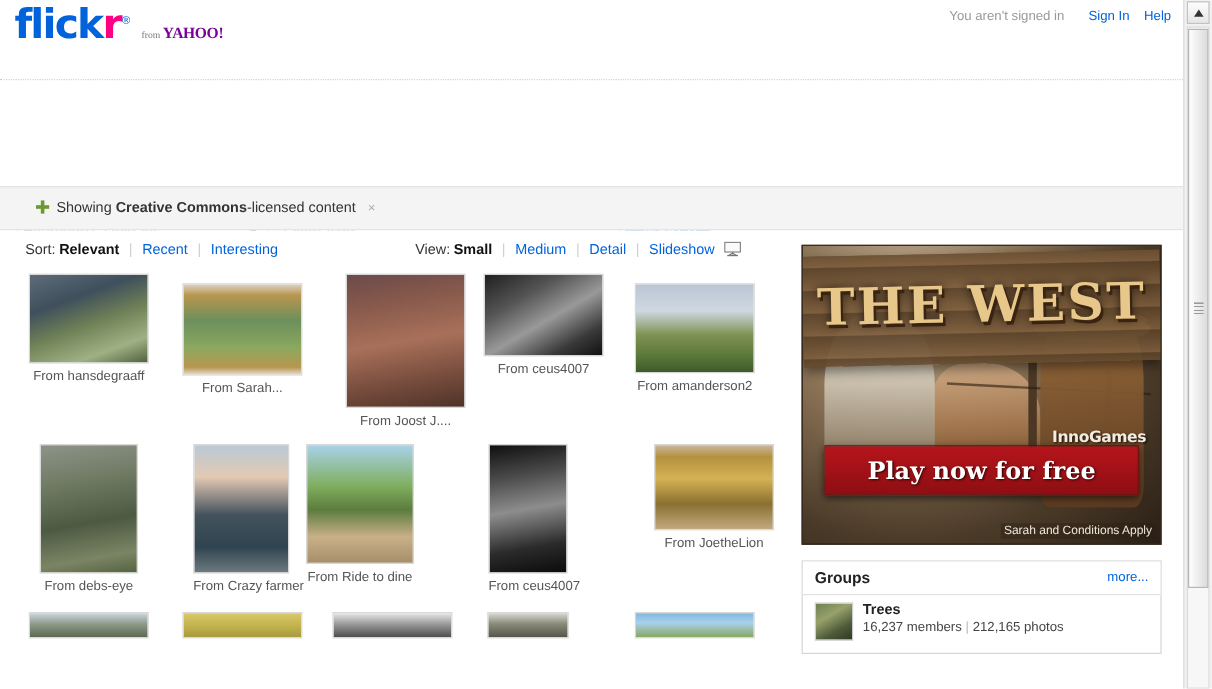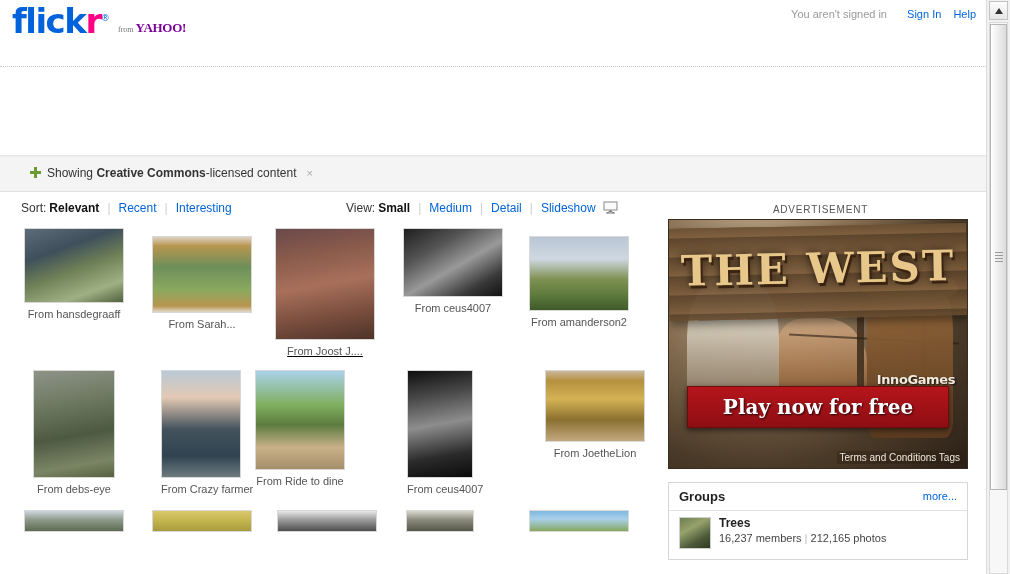--- a/index.html
+++ b/index.html
@@ -602,21 +602,21 @@
 
       <div class="grid" id="photo-grid">
           <div class="cell" style="left: 10px; top: 0px; width: 100px;">
             <a class="thumb" href="#" style="width: 100px; height: 75px; background: linear-gradient(160deg, rgb(93, 108, 120) 0%, rgb(63, 79, 92) 30%, rgb(111, 129, 86) 55%, rgb(159, 177, 132) 80%, rgb(82, 97, 63) 100%);"></a>
             <a class="cap" href="#" style="color: rgb(85, 85, 85); text-decoration: none;">From hansdegraaff</a>
           </div>
           <div class="cell" style="left: 138px; top: 8px; width: 100px; text-align: center;">
             <a class="thumb" href="#" style="width: 100px; height: 77px; background: linear-gradient(rgb(221, 210, 194) 0%, rgb(184, 150, 79) 12%, rgb(109, 143, 91) 40%, rgb(138, 168, 95) 70%, rgb(184, 150, 79) 92%, rgb(226, 216, 200) 100%);"></a>
             <a class="cap" href="#" style="color: rgb(85, 85, 85); text-decoration: none;">From Sarah...</a>
           </div>
-          <div class="cell" style="left: 251px; top: 0px; width: 120px; text-decoration: underline;">
+          <div class="cell" style="left: 264px; top: 0px; width: 120px;">
             <a class="thumb" href="#" style="width: 100px; height: 112px; background: linear-gradient(170deg, rgb(107, 74, 74) 0%, rgb(138, 91, 76) 25%, rgb(168, 112, 90) 50%, rgb(123, 79, 63) 75%, rgb(78, 51, 40) 100%);"></a>
             <a class="cap" href="#" style="color: rgb(85, 85, 85); text-decoration: none;">From Joost J....</a>
           </div>
           <div class="cell" style="left: 389px; top: 0px; width: 100px;">
             <a class="thumb" href="#" style="width: 100px; height: 69px; background: linear-gradient(150deg, rgb(31, 31, 31) 0%, rgb(85, 85, 85) 30%, rgb(153, 153, 153) 55%, rgb(58, 58, 58) 80%, rgb(17, 17, 17) 100%);"></a>
             <a class="cap" href="#" style="color: rgb(85, 85, 85); text-decoration: none;">From ceus4007</a>
           </div>
           <div class="cell" style="left: 515px; top: 8px; width: 100px;">
             <a class="thumb" href="#" style="width: 100px; height: 75px; background: linear-gradient(rgb(185, 198, 212) 0%, rgb(207, 216, 226) 30%, rgb(126, 145, 82) 58%, rgb(93, 122, 60) 80%, rgb(63, 90, 42) 100%);"></a>
             <a class="cap" href="#" style="color: rgb(85, 85, 85); text-decoration: none;">From amanderson2</a>
@@ -654,38 +654,37 @@
             <a class="thumb" href="#" style="width: 68px; height: 22px; background: linear-gradient(rgb(215, 215, 207) 0%, rgb(138, 138, 122) 45%, rgb(85, 86, 74) 100%);"></a>
           </div>
           <div class="cell" style="left: 515px; top: 282px; width: 100px;">
             <a class="thumb" href="#" style="width: 100px; height: 22px; background: linear-gradient(rgb(127, 184, 224) 0%, rgb(169, 208, 234) 40%, rgb(134, 168, 95) 100%);"></a>
           </div>
         </div>
     </div>
 
     <div class="rail">
 
-      <div class="adlabel">ADVERTISEMENT</div>
 
       <div class="adbox">
         <div class="ad-sky"></div>
         <div class="ad-horse"></div>
         <div class="ad-post"></div>
         <div class="ad-post2"></div>
         <div class="ad-wire"></div>
         <div class="ad-figL"></div>
         <div class="ad-figR"></div>
         <div class="ad-hat"></div>
         <div class="ad-planks"></div>
         <div class="ad-title">THE WEST</div>
         <div class="ad-brand">InnoGames</div>
         <div class="ad-cta">
           <span>Play now for free</span>
         </div>
-        <div class="ad-terms">Terms and Conditions Tags</div>
+        <div class="ad-terms">Sarah and Conditions Apply</div>
       </div>
 
       <div class="groupsbox">
         <div class="groups-head">
           <span class="gtitle">Groups</span>
           <a class="gmore" href="#">more...</a>
         </div>
         <div class="grow">
           <div class="gavatar"></div>
           <div class="gname">Trees</div>

